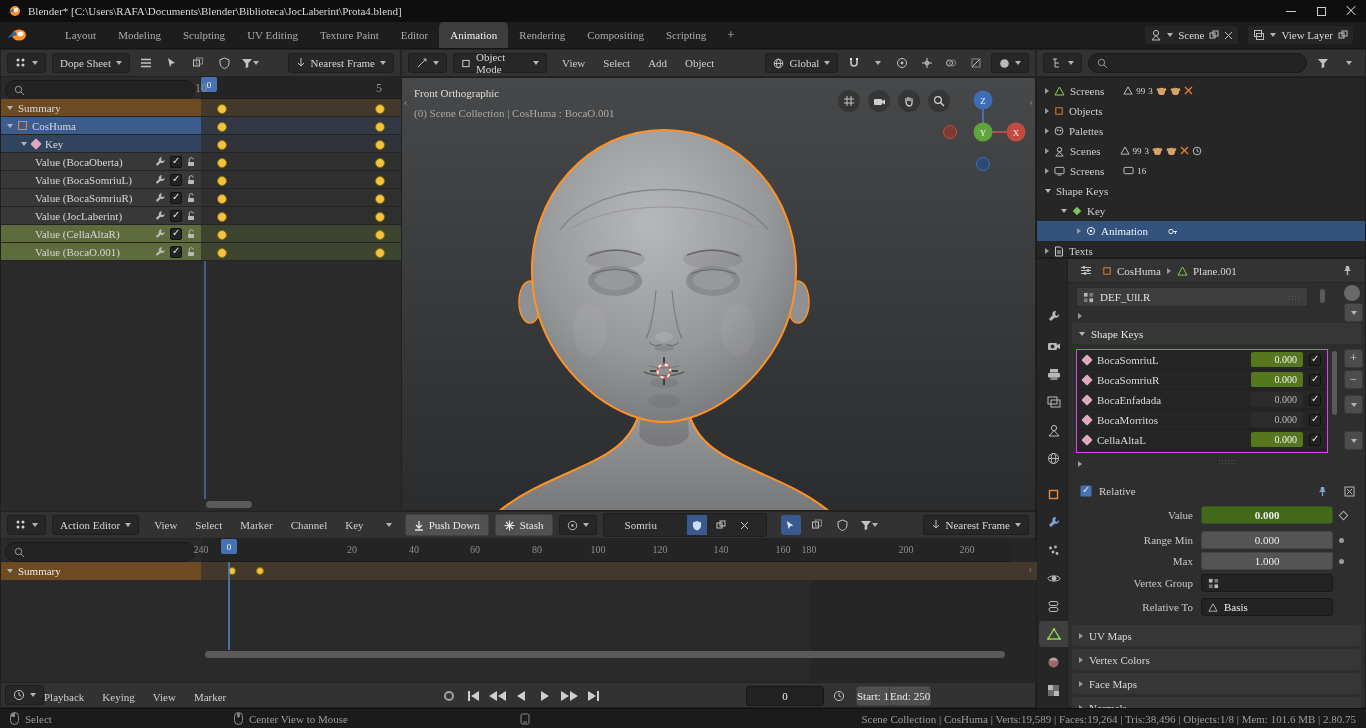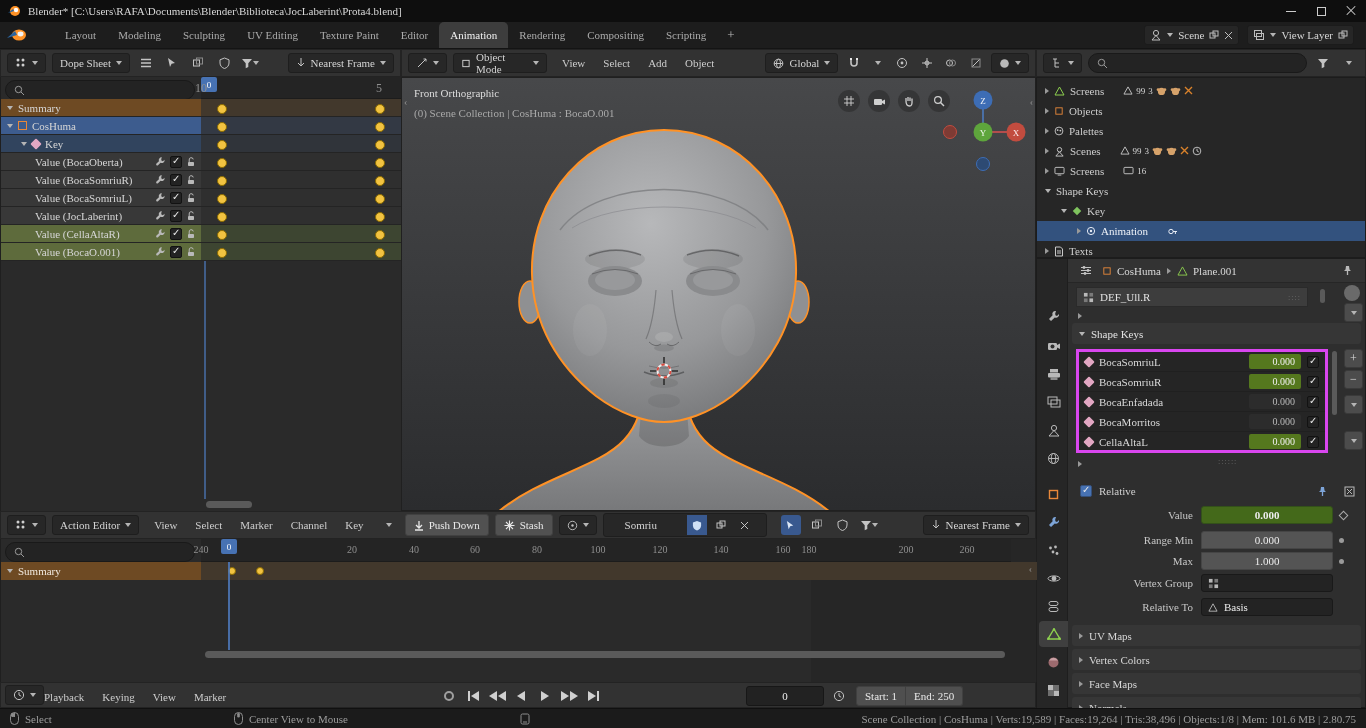--- a/index.html
+++ b/index.html
@@ -102,21 +102,21 @@
   .props{left:1036px;top:258px;width:330px;height:450px;background:#2e2e2e;border:1px solid #1c1c1c}
   .ptabs{position:absolute;left:0;top:0;width:31px;height:450px;background:#262626;border-right:1px solid #1e1e1e}
   .ptab{position:absolute;left:2px;width:29px;height:26px;display:flex;align-items:center;justify-content:center}
   .ptab[data-state="active"]{background:#3f3f3f;border-radius:4px 0 0 4px}
   .pcontent{position:absolute;left:31px;top:0;right:0;bottom:0}
   .pnav{position:absolute;left:0;top:0;right:0;height:24px;background:#333333;border-bottom:1px solid #262626;display:flex;align-items:center;gap:6px;padding:0 8px}
   .pnav .crumb{display:flex;align-items:center;gap:5px;color:#d8d8d8}
   .vgrow{position:absolute;left:8px;top:28px;width:232px;height:20px;background:#3d3d3d;border:1px solid #2a2a2a;display:flex;align-items:center;gap:6px;padding:0 6px;color:#e2e2e2}
   .grip{color:#6f6f6f;font-size:8px;letter-spacing:1px}
   .sk-hdr{position:absolute;left:4px;top:64px;right:4px;height:21px;background:#363636;border-radius:3px;display:flex;align-items:center;gap:6px;padding:0 7px;color:#e2e2e2}
-  .sk-list{position:absolute;left:8px;top:90px;width:252px;height:104px;background:#252525;border:3px solid #d946ef;overflow:hidden}
+  .sk-list{position:absolute;left:8px;top:90px;width:252px;height:104px;background:#252525;border:1px solid #d946ef;overflow:hidden}
   .sk-row{display:flex;align-items:center;gap:6px;height:20px;padding:0 6px;border-bottom:1px solid #202020}
   .sk-row .nm{flex:1;color:#d9d9d9}
   .sk-row .pill{background:#2c2c2c;color:#b9b9b9}
   .sk-row[data-state="true"] .pill{background:#55781e;color:#f2f2f2}
   .sk-scroll{position:absolute;left:264px;top:92px;width:5px;height:64px;background:#5a5a5a;border-radius:3px}
   .sk-btn{position:absolute;left:276px;width:19px;height:19px;background:#4c4c4c;border:1px solid #3a3a3a;border-radius:3px;display:flex;align-items:center;justify-content:center;color:#dcdcdc;font-size:12px}
   .prow{position:absolute;left:0;right:0;height:20px;display:flex;align-items:center}
   .plabel{width:133px;text-align:right;padding-right:8px;color:#c6c6c6}
   .pfield{width:132px;height:18px;background:#545454;border:1px solid #454545;display:flex;align-items:center;justify-content:center;color:#ece913? }
   .pfield{color:#ececec;border-radius:3px}
@@ -149,21 +149,21 @@
   .tl{left:0;top:682px;width:1036px;height:26px;background:#323232;border:1px solid #232323}
   .tl .menus{position:absolute;left:34px;top:2px}
   .pbtns{position:absolute;left:438px;top:3px;display:flex;gap:4px}
   .pb{width:20px;height:20px;display:flex;align-items:center;justify-content:center;gap:1px;border-radius:3px}
   .tri-l{width:0;height:0;border-top:5px solid transparent;border-bottom:5px solid transparent;border-right:8px solid #cfcfcf}
   .tri-r{width:0;height:0;border-top:5px solid transparent;border-bottom:5px solid transparent;border-left:8px solid #cfcfcf}
   .bar{width:2px;height:10px;background:#cfcfcf}
   .rec{width:10px;height:10px;border-radius:50%;border:2px solid #9f9f9f}
   .framefield{position:absolute;left:745px;top:3px;width:78px;height:20px;background:#222222;border:1px solid #171717;border-radius:3px;display:flex;align-items:center;justify-content:center;color:#efefef}
   .serange{position:absolute;left:855px;top:3px;display:flex}
-  .serange .seg{height:20px;background:#4f4f4f;border:1px solid #404040;display:flex;align-items:center;justify-content:center;color:#e9e9e9;padding:0 8px}
+  .serange .seg{height:20px;background:#4f4f4f;border:1px solid #404040;display:flex;align-items:center;justify-content:center;color:#e9e9e9;padding:0 0}
   .serange .seg:first-child{border-radius:3px 0 0 3px}
   .serange .seg:last-child{border-radius:0 3px 3px 0;border-left:none}
 
   
   .statusbar{left:0;top:708px;width:1366px;height:20px;background:#1b1b1b;border-top:1px solid #101010;display:flex;align-items:center;color:#9c9c9c;padding:0 10px;gap:6px}
   .sb-right{margin-left:auto;color:#9c9c9c}
 
   svg{display:block}
 </style>
 </head>
@@ -451,39 +451,39 @@
                 <rect x="2" y="5" width="6" height="4" rx="0.8" fill="#b9b9b9"></rect>
               </svg>
             </span>
           </div>
           <div class="ch-keys"></div>
         </div>
 
         <div class="ch-row" data-state="value">
           <div class="ch-left">
 
-            <span class="ch-label">Value (BocaSomriuR)</span>
+            <span class="ch-label">Value (BocaSomriuL)</span>
             <span class="ch-tools">
               <svg width="11" height="11" viewBox="0 0 12 12">
                 <path d="M7.5 1.5 a3 3 0 0 0 -3.2 4.1 L1.6 8.3 a1.2 1.2 0 0 0 1.7 1.7 L6 7.3 A3 3 0 0 0 10.4 4 L8.6 5.8 7 5 6.8 3.2 Z" fill="#b9b9b9"></path>
               </svg>
               <span class="cbx on"></span>
               <svg width="10" height="10" viewBox="0 0 10 10">
                 <path d="M3.2 5 V3 A2 2 0 0 1 7.2 2.4" fill="none" stroke="#b9b9b9"></path>
                 <rect x="2" y="5" width="6" height="4" rx="0.8" fill="#b9b9b9"></rect>
               </svg>
             </span>
           </div>
           <div class="ch-keys"></div>
         </div>
 
         <div class="ch-row" data-state="value">
           <div class="ch-left">
 
-            <span class="ch-label">Value (BocaSomriuL)</span>
+            <span class="ch-label">Value (BocaSomriuR)</span>
             <span class="ch-tools">
               <svg width="11" height="11" viewBox="0 0 12 12">
                 <path d="M7.5 1.5 a3 3 0 0 0 -3.2 4.1 L1.6 8.3 a1.2 1.2 0 0 0 1.7 1.7 L6 7.3 A3 3 0 0 0 10.4 4 L8.6 5.8 7 5 6.8 3.2 Z" fill="#b9b9b9"></path>
               </svg>
               <span class="cbx on"></span>
               <svg width="10" height="10" viewBox="0 0 10 10">
                 <path d="M3.2 5 V3 A2 2 0 0 1 7.2 2.4" fill="none" stroke="#b9b9b9"></path>
                 <rect x="2" y="5" width="6" height="4" rx="0.8" fill="#b9b9b9"></rect>
               </svg>
             </span>

